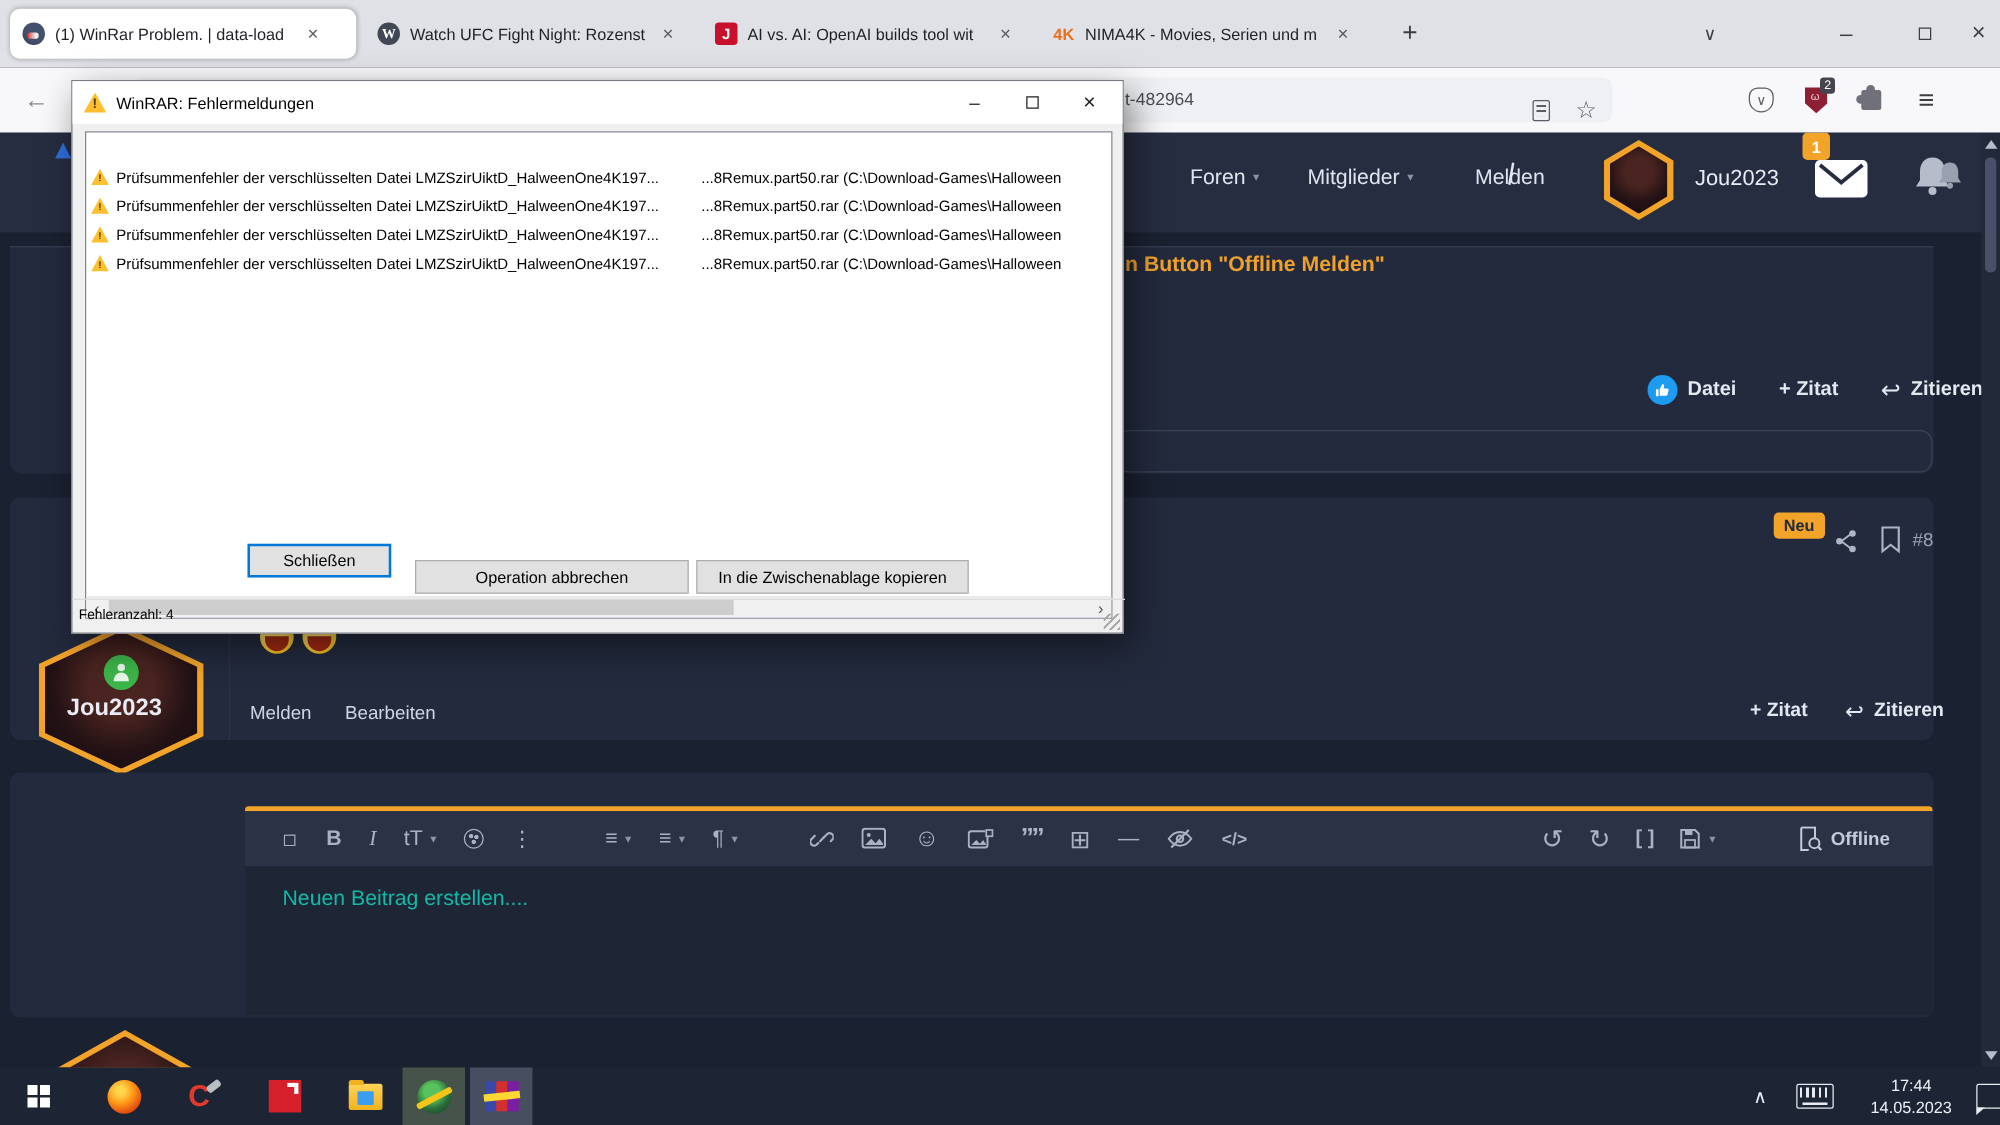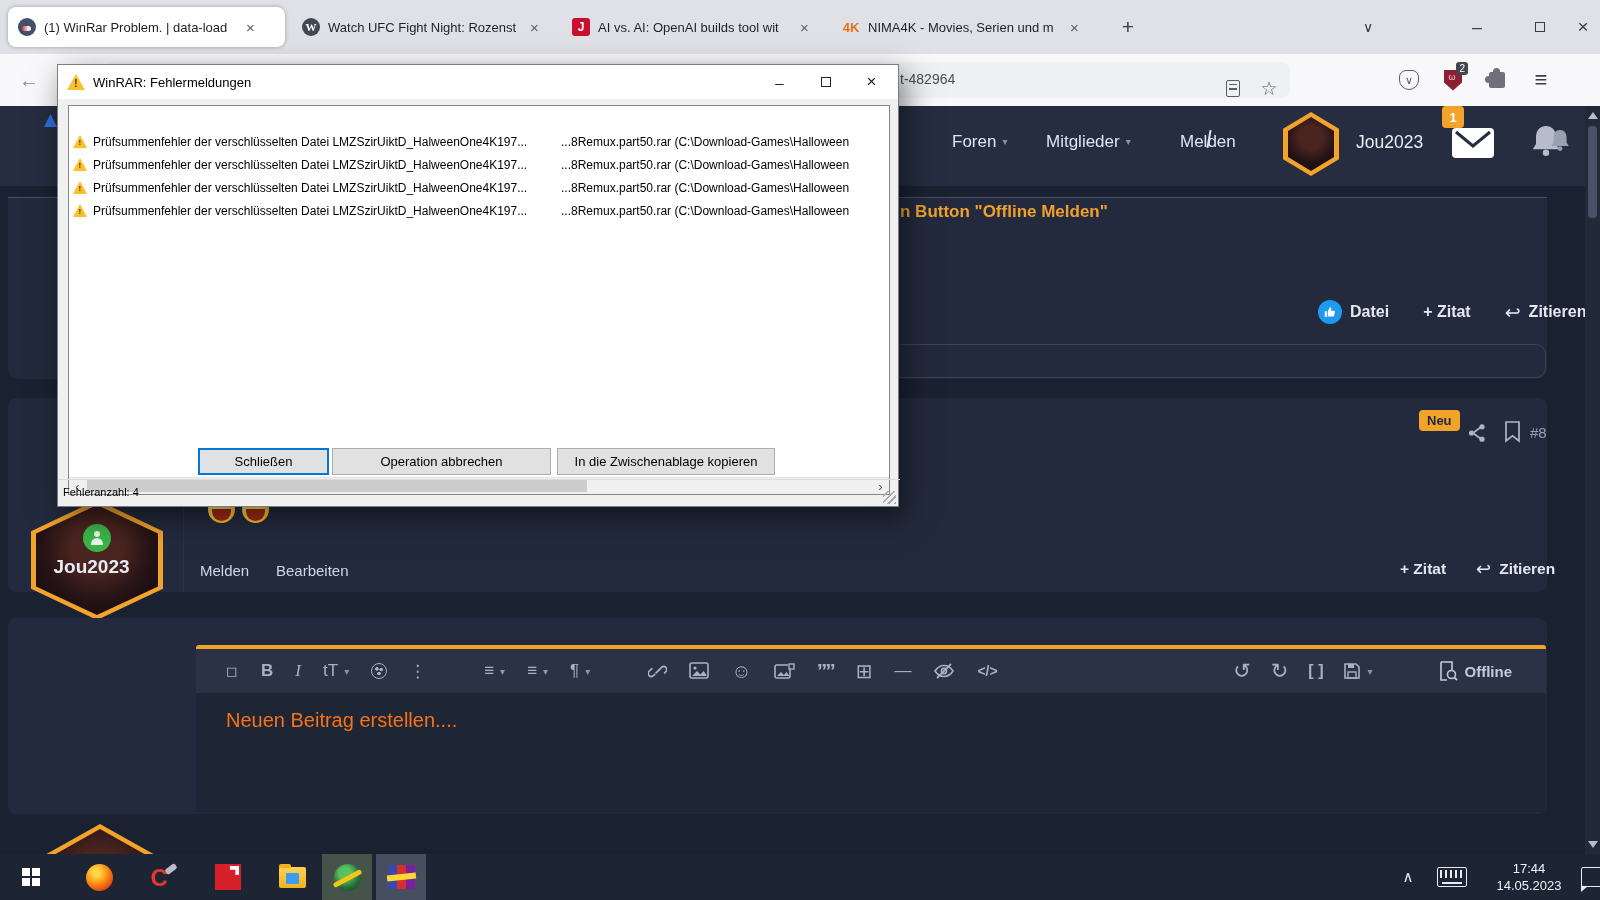--- a/index.html
+++ b/index.html
@@ -49,21 +49,21 @@
 .neu{position:absolute;background:#f2a32a;color:#222a3c;font-weight:bold;font-size:13px;border-radius:4px;padding:3px 8px}
 .vline{position:absolute;width:1px;background:#2c3348}
 .plink{position:absolute;font-size:15px;color:#cfd5e2}
 .statusdot{position:absolute;width:28px;height:28px;border-radius:50%;background:#3cb54a;display:flex;align-items:center;justify-content:center}
 .person{width:14px;height:14px;position:relative}
 .person:before{content:"";position:absolute;left:4px;top:0;width:6px;height:6px;border-radius:50%;background:#e8f7ea}
 .person:after{content:"";position:absolute;left:1px;top:7px;width:12px;height:7px;border-radius:6px 6px 0 0;background:#e8f7ea}
 .emoji{position:absolute;width:27px;height:27px;border-radius:50%;background:radial-gradient(circle at 40% 30%,#ffe066 0 35%,#f7c21f 75%,#e8a90c);overflow:hidden}
 .emoji:after{content:"";position:absolute;left:4px;top:13px;width:19px;height:12px;border-radius:0 0 10px 10px;background:#a32b12}
 .toolbtn{display:flex;align-items:center;color:#a9b1c3;font-size:17px;white-space:nowrap}
-.edtxt{color:#f97316;font-size:20px}
+.edtxt{color:#14b8a6;font-size:17px}
 .scrltrack{position:absolute;background:#222938}
 .tri-up{width:0;height:0;border-left:5px solid transparent;border-right:5px solid transparent;border-bottom:7px solid #b8bec9}
 .tri-dn{width:0;height:0;border-left:5px solid transparent;border-right:5px solid transparent;border-top:7px solid #b8bec9}
 
 
 .dlg{position:absolute;left:57px;top:64px;width:842px;height:443px;background:#f0f0f0;border:1px solid #7b7b83;box-shadow:6px 10px 28px rgba(0,0,0,.5);z-index:40;font-size:12px;color:#000}
 .dlg-title{position:absolute;left:0;top:0;right:0;height:34px;background:#fff;display:flex;align-items:center;padding-left:9px;font-size:13px}
 .dlg-ctl{position:absolute;top:0;width:45px;height:34px;display:flex;align-items:center;justify-content:center;color:#222;font-size:15px}
 .maxbox{width:10px;height:10px;border:1.2px solid #222}
 .wtri{position:relative;width:0;height:0;border-left:9px solid transparent;border-right:9px solid transparent;border-bottom:16px solid #fdbf2d}
@@ -404,21 +404,21 @@
         <span class="msg">Prüfsummenfehler der verschlüsselten Datei LMZSzirUiktD_HalweenOne4K197...</span>
         <span class="arc">...8Remux.part50.rar (C:\Download-Games\Halloween</span>
       </div>
       <div class="hscroll">
         <span class="harrow" style="left:0">‹</span>
         <span class="hthumb"></span>
         <span class="harrow" style="right:0">›</span>
       </div>
     </div>
 
-    <div class="dbtn focus" style="left:140px;top:383px;width:131px">Schließen</div>
+    <div class="dbtn focus" style="left:140px;top:370px;width:115px">Schließen</div>
     <div class="dbtn" style="left:499px;top:383px;width:218px">In die Zwischenablage kopieren</div>
     <div class="dbtn" style="left:274px;top:383px;width:219px">Operation abbrechen</div>
 
     <div class="r" style="left:0;top:414px;width:842px;height:1px;background:#dcdcdc"></div>
     <div class="r" style="left:5px;top:421px;font-size:11px">Fehleranzahl: 4</div>
     <div class="grip"></div>
   </div>
 
   <div class="taskbar">
     <div class="tcell" style="left:6px">

